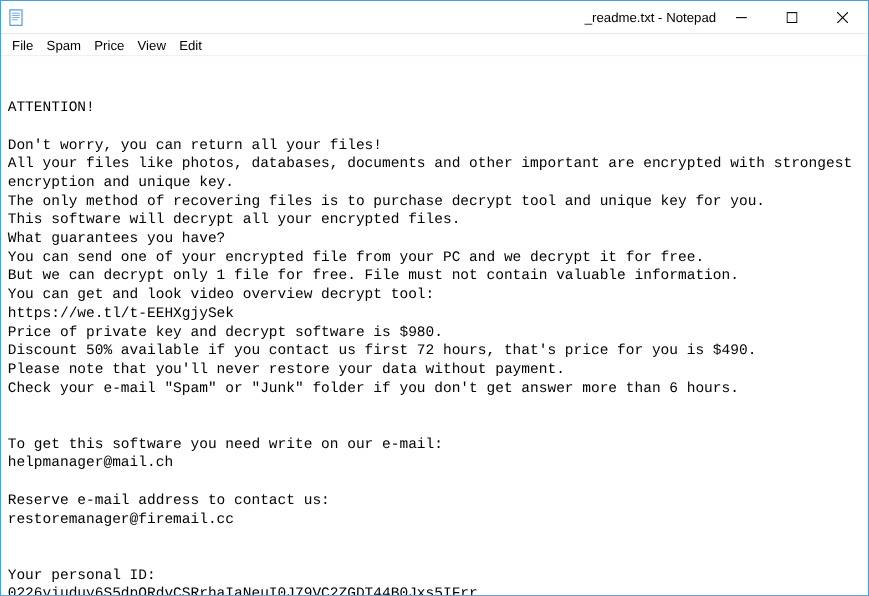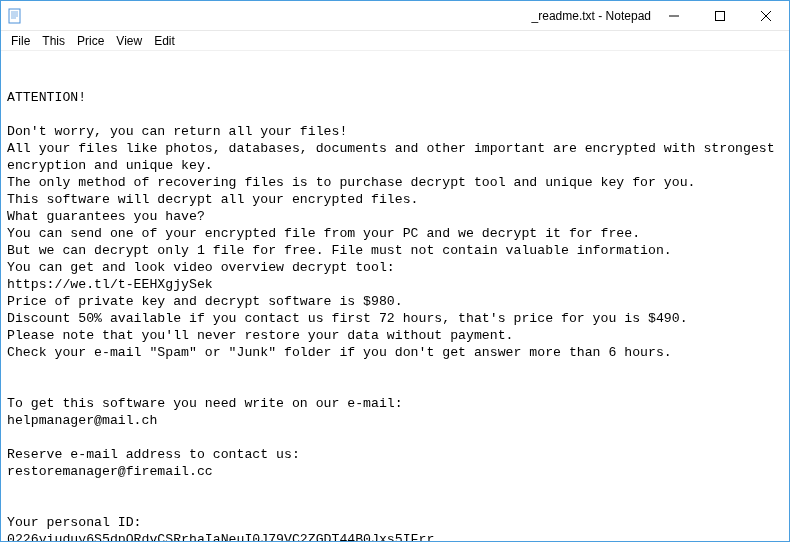--- a/index.html
+++ b/index.html
@@ -114,21 +114,21 @@
       <svg width="10" height="10">
           <line x1="0" y1="0" x2="10" y2="10" stroke="#000" stroke-width="1"></line>
           <line x1="10" y1="0" x2="0" y2="10" stroke="#000" stroke-width="1"></line>
         </svg>
     </div>
   </div>
 </div>
 
 <div class="menubar">
   <span class="menu-item">File</span>
-  <span class="menu-item">This</span>
+  <span class="menu-item">Spam</span>
   <span class="menu-item">Price</span>
   <span class="menu-item">View</span>
   <span class="menu-item">Edit</span>
 </div>
 
 <div class="content">
   <div class="text">ATTENTION!
 
 Don't worry, you can return all your files!
 All your files like photos, databases, documents and other important are encrypted with strongest encryption and unique key.

